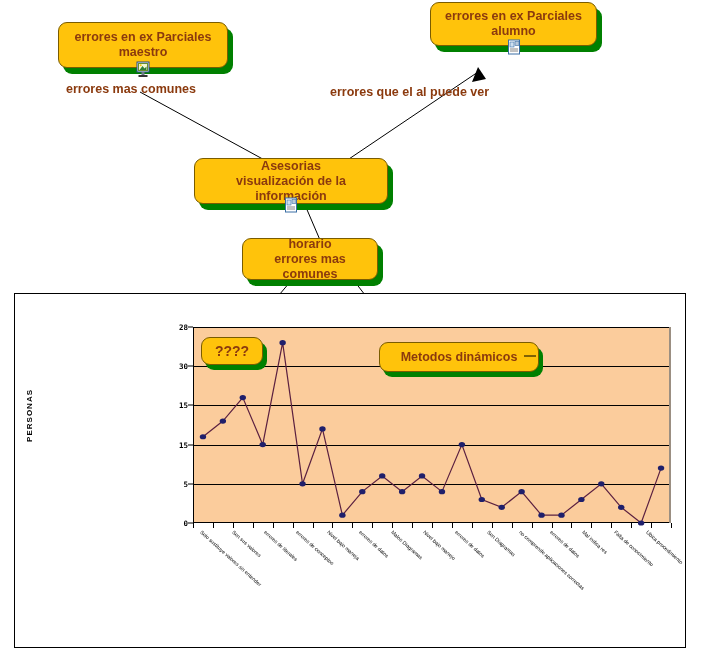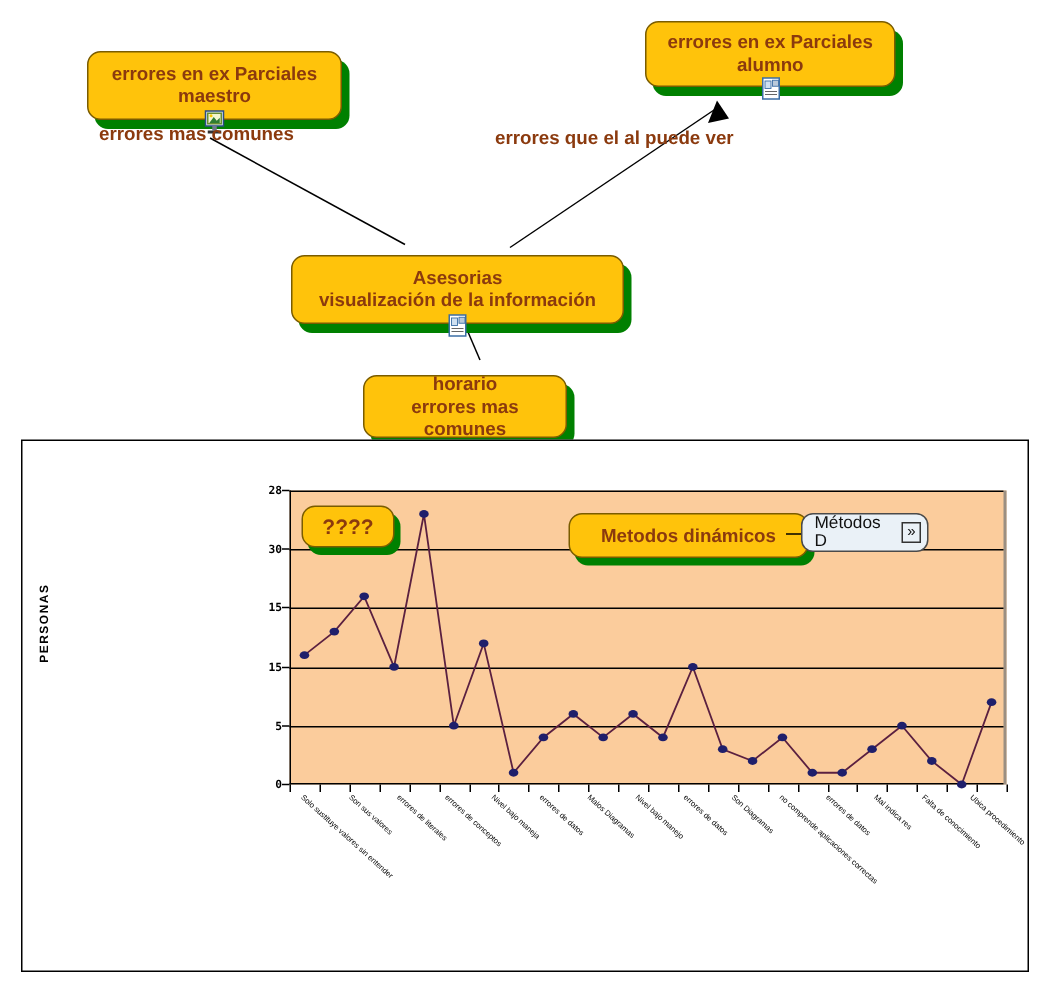--- a/index.html
+++ b/index.html
@@ -23,21 +23,20 @@
     color:#8B3A0E;
     font-weight:bold;
     font-size:12.5px;
     line-height:15px;
     text-align:center;
     display:flex;
     align-items:center;
     justify-content:center;
     box-sizing:border-box;
     padding:5px 8px;
-    margin-top:12px;
   }
   .node .lbl{white-space:pre-line;}
 
   .node-icon{
     position:absolute;
     width:15px;height:17px;
     left:50%;
     transform:translateX(-50%);
     bottom:-11px;
   }
@@ -197,21 +196,21 @@
       <svg viewBox="0 0 15 17" width="15" height="17">
         <rect x="2" y="1" width="11" height="14" fill="#fff" stroke="#3b6ea5"></rect>
         <rect x="3.5" y="3" width="4" height="5" fill="#cfe0f0" stroke="#3b6ea5" stroke-width=".6"></rect>
         <rect x="8.5" y="2.5" width="4" height="4" fill="#b9c9da" stroke="#3b6ea5" stroke-width=".6"></rect>
         <line x1="3.5" y1="10" x2="11.5" y2="10" stroke="#666" stroke-width=".8"></line>
         <line x1="3.5" y1="12" x2="11.5" y2="12" stroke="#666" stroke-width=".8"></line>
       </svg>
     </span>
   </div>
 
-  <div class="node" style="left:194px;top:158px;width:222px;height:46px;">
+  <div class="node" style="left:194px;top:158px;width:194px;height:46px;justify-content:flex-end;">
     <span class="lbl">Asesorias
 visualización de la información</span>
     <span class="node-icon">
       <svg viewBox="0 0 15 17" width="15" height="17">
         <rect x="2" y="1" width="11" height="14" fill="#fff" stroke="#3b6ea5"></rect>
         <rect x="3.5" y="3" width="4" height="5" fill="#cfe0f0" stroke="#3b6ea5" stroke-width=".6"></rect>
         <rect x="8.5" y="2.5" width="4" height="4" fill="#b9c9da" stroke="#3b6ea5" stroke-width=".6"></rect>
         <line x1="3.5" y1="10" x2="11.5" y2="10" stroke="#666" stroke-width=".8"></line>
         <line x1="3.5" y1="12" x2="11.5" y2="12" stroke="#666" stroke-width=".8"></line>
       </svg>
@@ -333,18 +332,14 @@
     </div>
 
     <div class="chart-node" style="left:364px;top:48px;width:160px;height:30px;font-size:12.5px;">
       <span>Metodos dinámicos</span>
     </div>
 
     <svg class="wires" style="width:672px;height:355px;" viewBox="0 0 672 355">
       <line x1="509" y1="62" x2="521" y2="62" stroke="#000" stroke-width="1"></line>
     </svg>
 
-    <div class="bubble" style="left:519px;top:48px;width:85px;height:26px;">
-      <span>Métodos D</span>
-      <span class="chev">»</span>
-    </div>
   </div>
 </div>
 
 </body></html>

